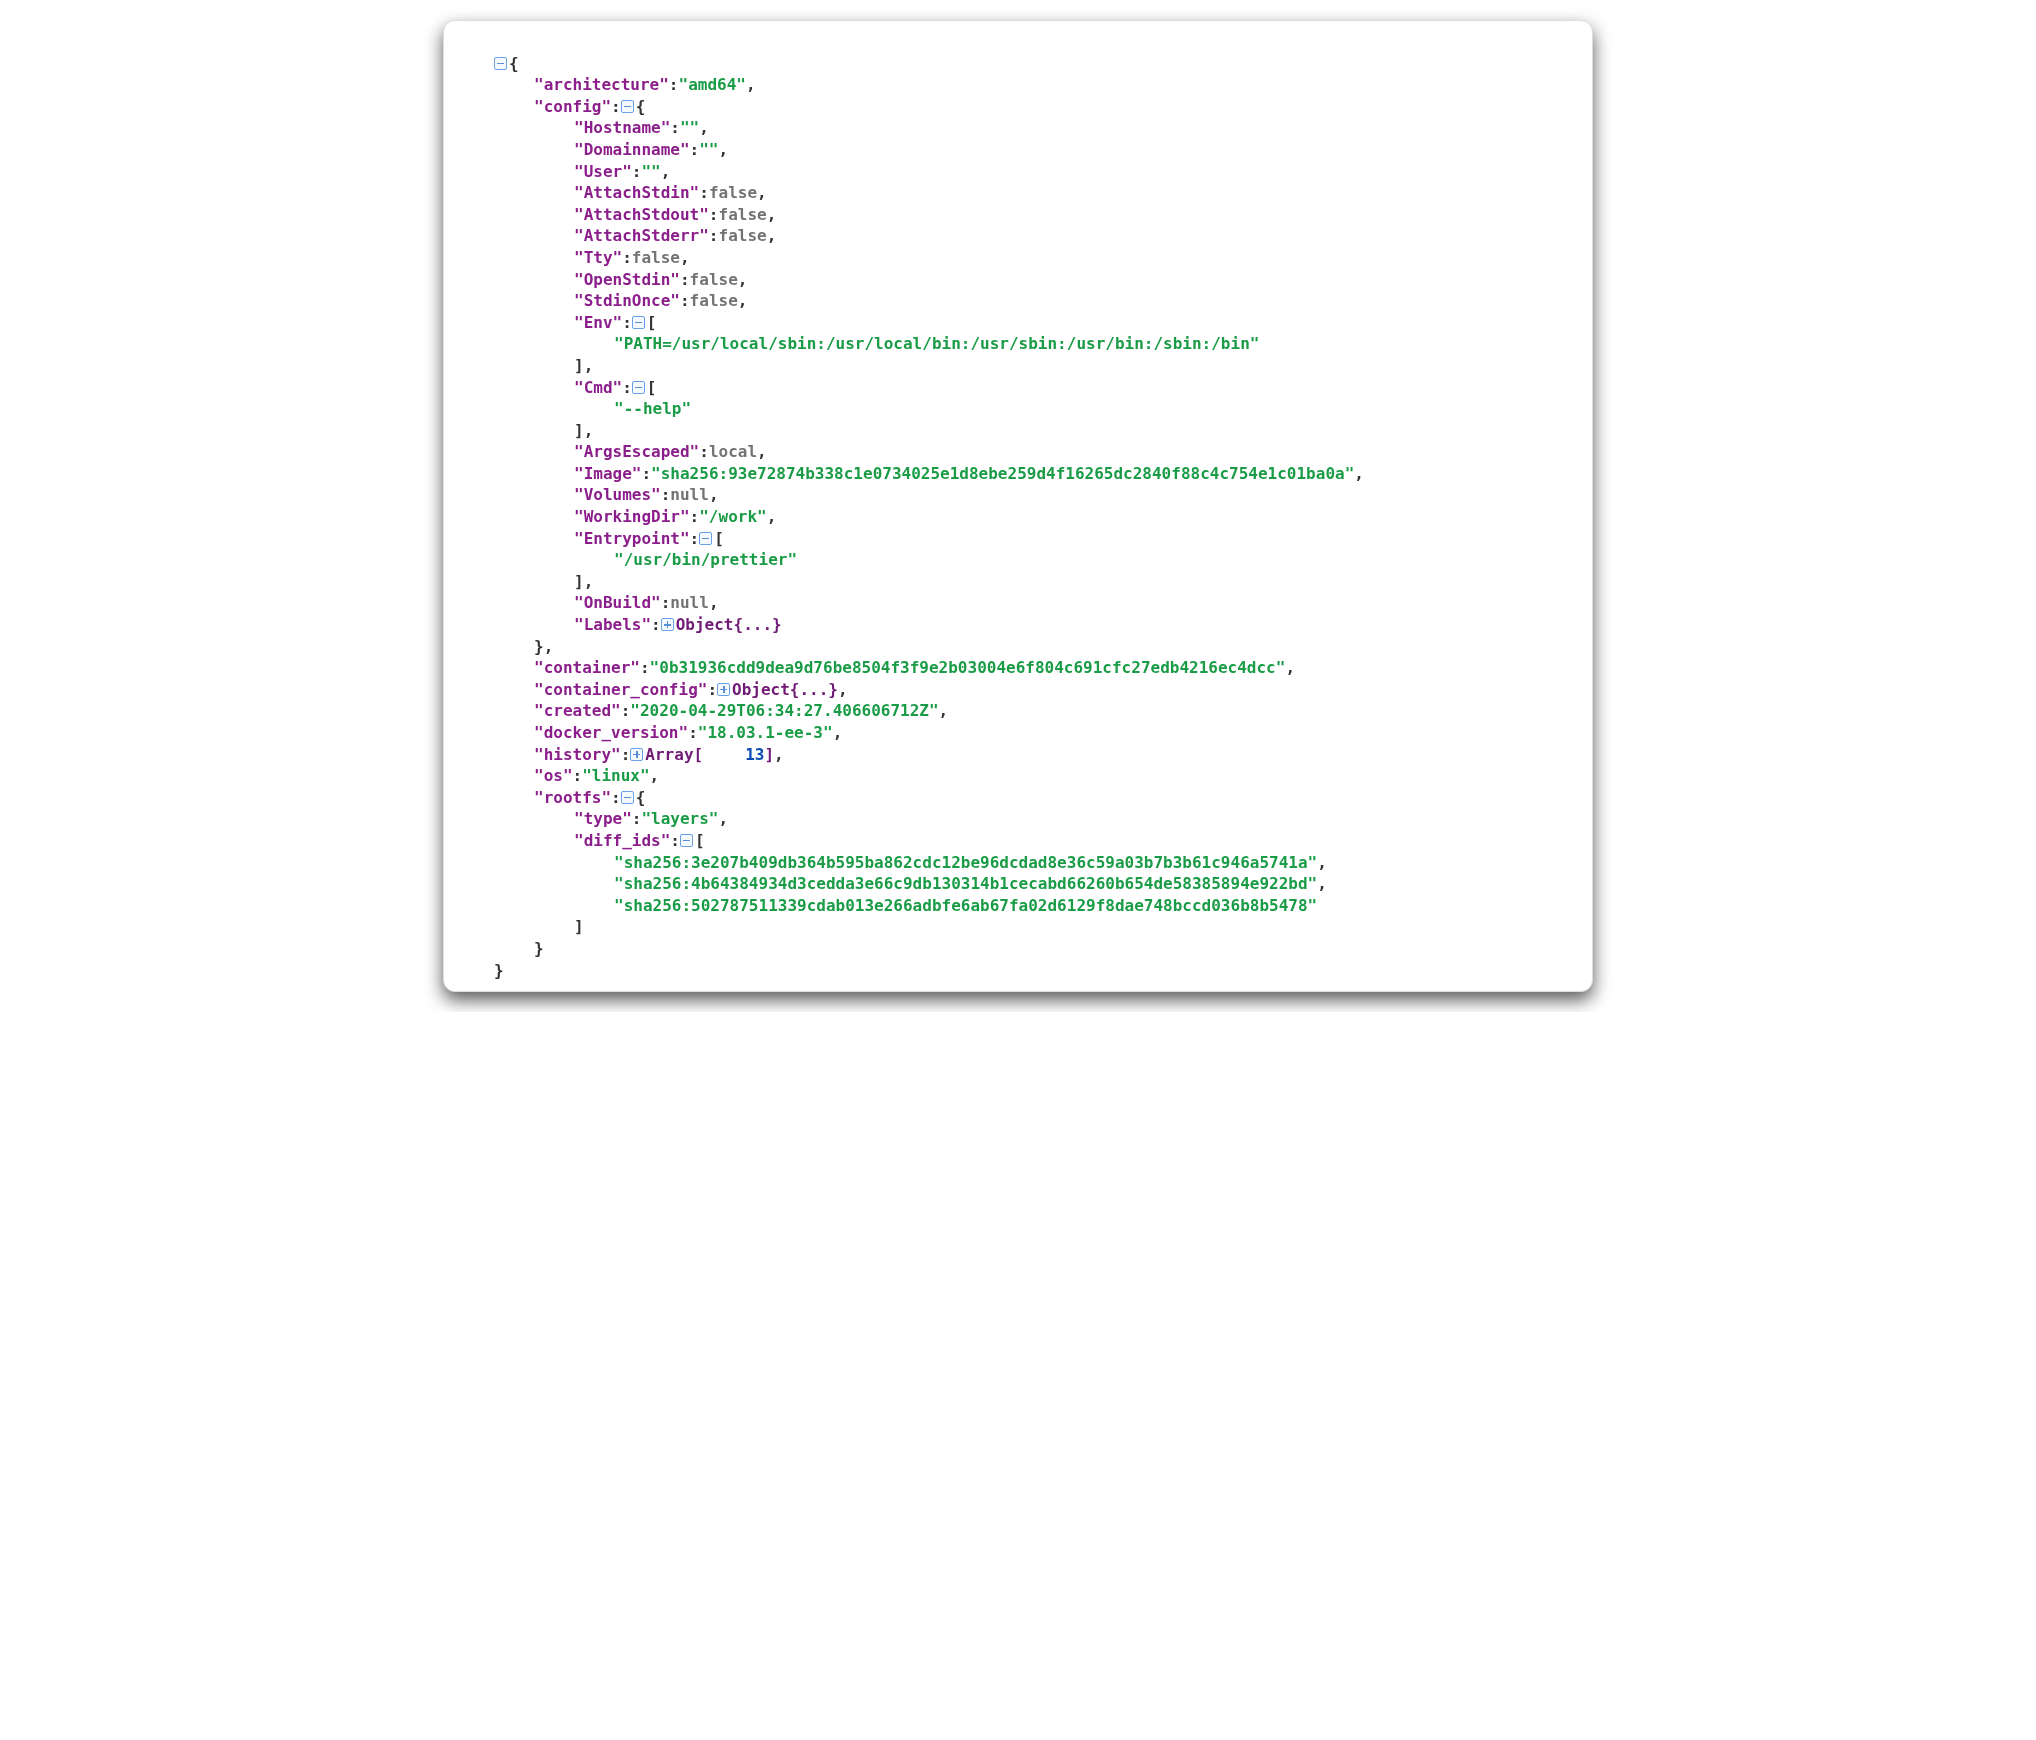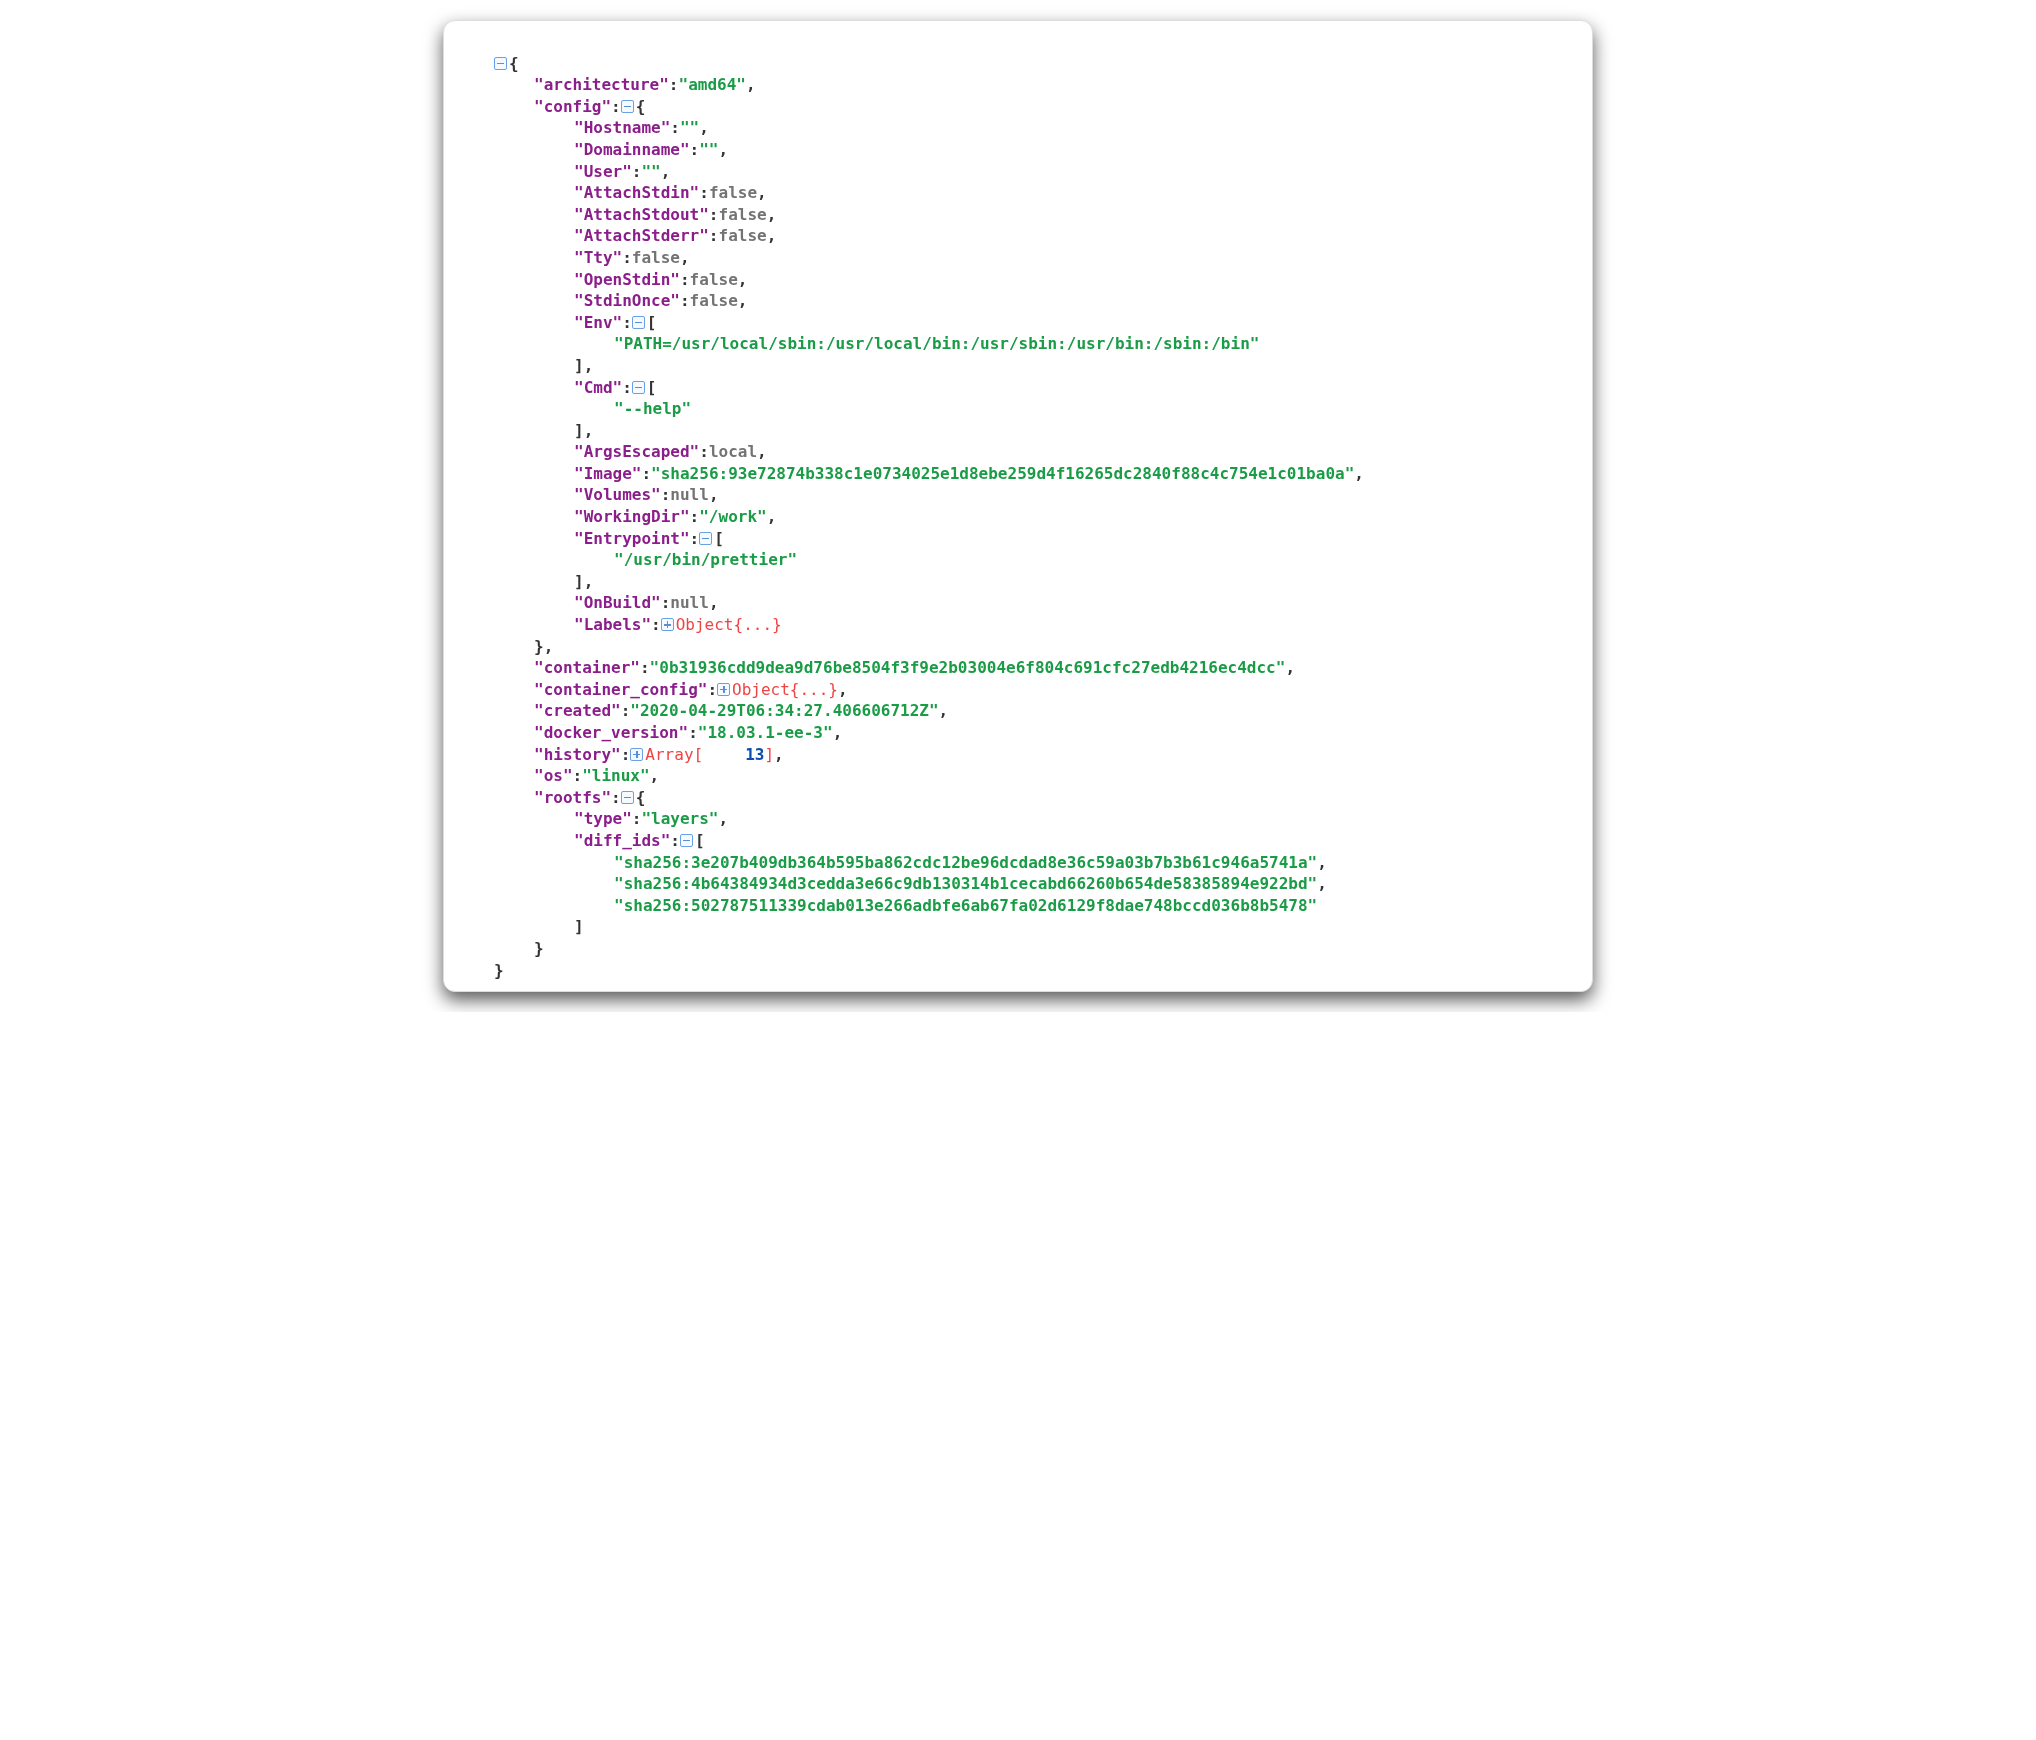--- a/index.html
+++ b/index.html
@@ -26,21 +26,21 @@
     line-height: 1.35;
     font-weight: 600;
     white-space: pre;
     padding: 0 0 0 40px;
   }
   .k   { color: #8b1e8b; }   
   .str { color: #1a9c46; }   
   .bool{ color: #737373; }   
   .num { color: #0b4cb3; font-weight: 700; margin-left: 42px; }   
   .punct{ color: #333; }
-  .meta { color: #ef4444; font-weight: 400; }
+  .meta { color: #701a75; font-weight: 700; }
 
   .toggle {
     display: inline-block;
     width: 13px;
     height: 13px;
     border: 1px solid #6aa0e6;
     border-radius: 2px;
     vertical-align: -1px;
     position: relative;
     margin-right: 2px;

